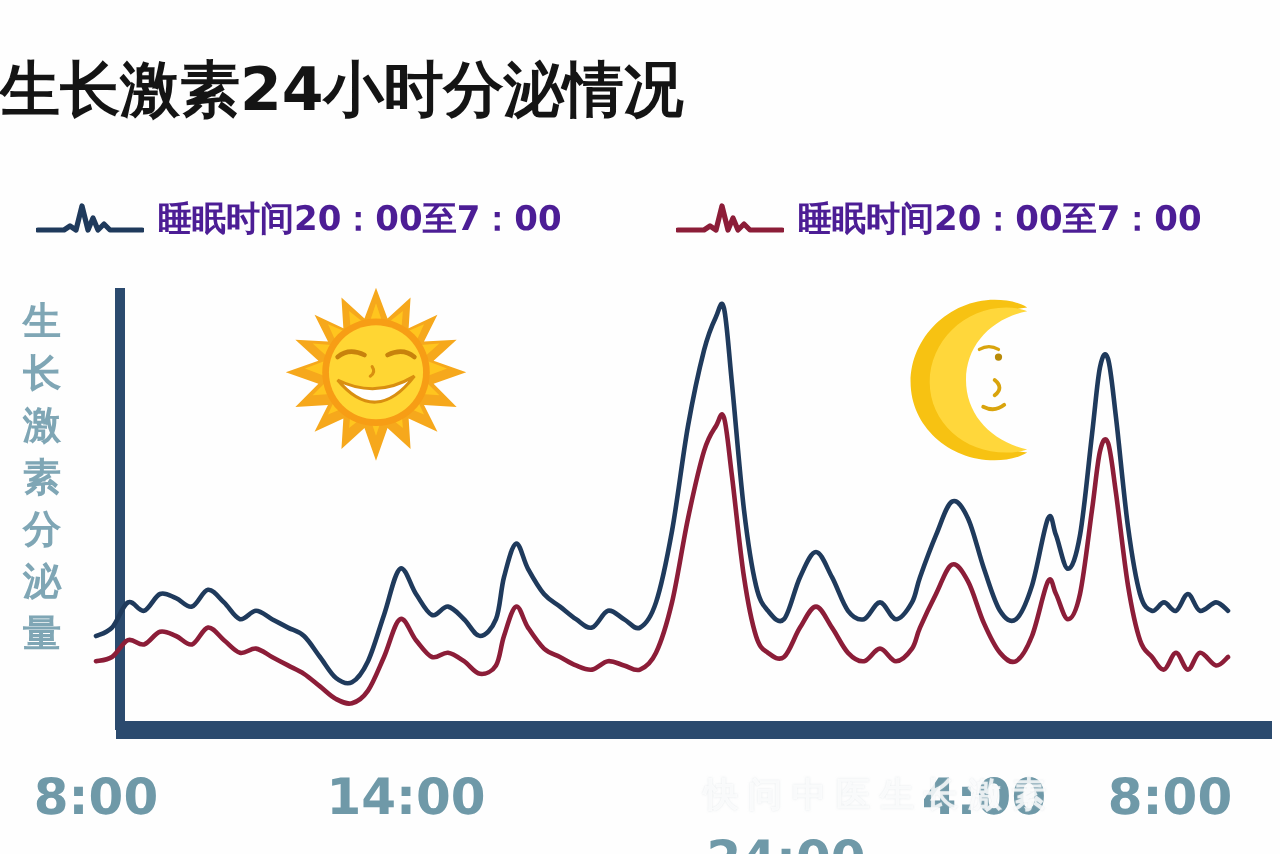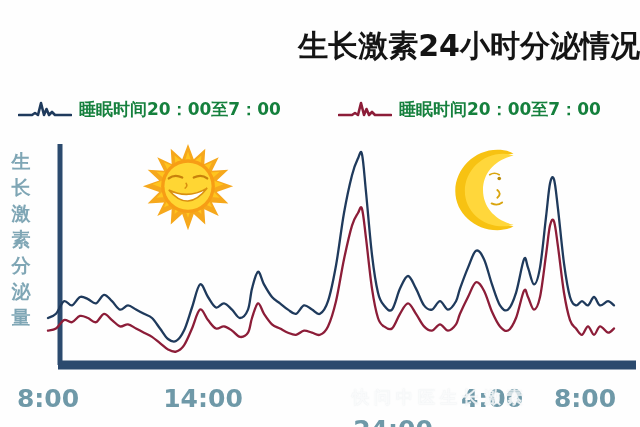--- a/index.html
+++ b/index.html
@@ -8,21 +8,21 @@
     background:#ffffff;
     font-family:"DejaVu Sans","Liberation Sans",sans-serif;
     overflow:hidden;
     position:relative;
   }
   #root{position:relative;width:640px;height:427px;background:#fefefe;}
 
   
   .title{
     position:absolute;left:0;top:28px;width:640px;
-    text-align:right;
+    text-align:left;
     font-size:30px;line-height:36px;
     font-weight:bold;
     color:#141414;
     letter-spacing:0px;
     font-family:"DejaVu Sans","Liberation Sans",sans-serif;
   }
 
   
   .legend{
     position:absolute;top:94px;left:0;width:640px;height:30px;
@@ -32,21 +32,21 @@
     display:flex;align-items:center;
   }
   .legend-item.first{left:18px;}
   .legend-item.second{left:338px;}
   .legend-icon{
     width:54px;height:26px;flex:0 0 54px;margin-right:7px;
   }
   .legend-text{
     font-size:17px;
     font-weight:bold;
-    color:#15803d;
+    color:#4c1d95;
     white-space:nowrap;
     font-family:"DejaVu Sans","Liberation Sans",sans-serif;
   }
 
   
   .ylabel{
     position:absolute;left:6px;top:148px;
     width:30px;
     font-size:19px;line-height:26px;
     font-weight:bold;

